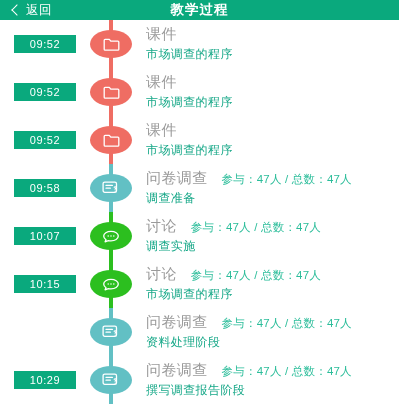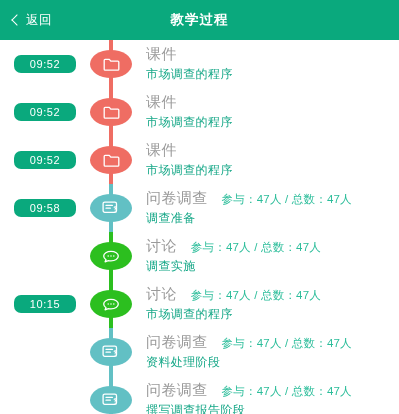--- a/index.html
+++ b/index.html
@@ -11,21 +11,21 @@
     height: 414px;
     overflow: hidden;
     background: #ffffff;
     font-family: "Liberation Sans", "DejaVu Sans", sans-serif;
     -webkit-font-smoothing: antialiased;
   }
 
   
   .app-header {
     position: relative;
-    height: 40px;
+    height: 20px;
     background: #0aa97d;
     display: flex;
     align-items: flex-start;
     box-sizing: border-box;
   }
   .back-btn {
     display: flex;
     align-items: center;
     gap: 5px;
     padding-left: 13px;
@@ -88,21 +88,21 @@
     height: 48px;
     transform: translateX(-50%);
     z-index: 1;
   }
 
   .time-badge {
     position: absolute;
     left: 14px;
     width: 62px;
     height: 18px;
-    border-radius: 7px;
+    border-radius: 0;
     background: #0aa97d;
     color: #ffffff;
     font-size: 11px;
     letter-spacing: 0.6px;
     display: flex;
     align-items: center;
     justify-content: center;
     z-index: 3;
     cursor: pointer;
   }
@@ -224,20 +224,21 @@
         <div class="content">
           <div class="line-1">
             <span class="kind">问卷调查</span>
             <span class="stats">参与：47人 / 总数：47人</span>
           </div>
           <div class="title">调查准备</div>
         </div>
       </div>
       <div class="row">
         <div class="seg" style="background: rgb(44, 191, 31);"></div>
+        <div class="time-badge">10:07</div>
         <div class="node" style="background: rgb(44, 191, 31);">
           <svg width="18" height="13" viewBox="0 0 18 13" fill="none">
             <path d="M9 1.3c4.1 0 7.3 2.1 7.3 4.8S13.1 10.9 9 10.9c-.9 0-1.8-.1-2.6-.3l-3.3 1.2.9-2.1C2.5 8.8 1.7 7.6 1.7 6.1 1.7 3.4 4.9 1.3 9 1.3z" stroke="#ffffff" stroke-width="1.3" stroke-linejoin="round"></path>
             <circle cx="6.2" cy="6.1" r=".75" fill="#ffffff"></circle>
             <circle cx="9" cy="6.1" r=".75" fill="#ffffff"></circle>
             <circle cx="11.8" cy="6.1" r=".75" fill="#ffffff"></circle>
           </svg>
         </div>
         <div class="content">
           <div class="line-1">
@@ -279,20 +280,21 @@
         <div class="content">
           <div class="line-1">
             <span class="kind">问卷调查</span>
             <span class="stats">参与：47人 / 总数：47人</span>
           </div>
           <div class="title">资料处理阶段</div>
         </div>
       </div>
       <div class="row">
         <div class="seg" style="background: rgb(98, 192, 196);"></div>
+        <div class="time-badge">10:29</div>
         <div class="node" style="background: rgb(98, 192, 196);">
           <svg width="18" height="14" viewBox="0 0 18 14" fill="none">
             <rect x="1.1" y="1.1" width="13.4" height="10.2" rx="1.6" stroke="#ffffff" stroke-width="1.3"></rect>
             <path d="M4 4.4h6.4M4 7.2h4.4" stroke="#ffffff" stroke-width="1.2" stroke-linecap="round"></path>
             <path d="M13.1 8.2c0-.7 1.1-.8 1.1-1.6 0-.5-.4-.85-.95-.85-.5 0-.85.25-1 .6" stroke="#ffffff" stroke-width="1.2" stroke-linecap="round" fill="none"></path>
             <circle cx="13.2" cy="10.2" r=".62" fill="#ffffff"></circle>
           </svg>
         </div>
         <div class="content">
           <div class="line-1">

